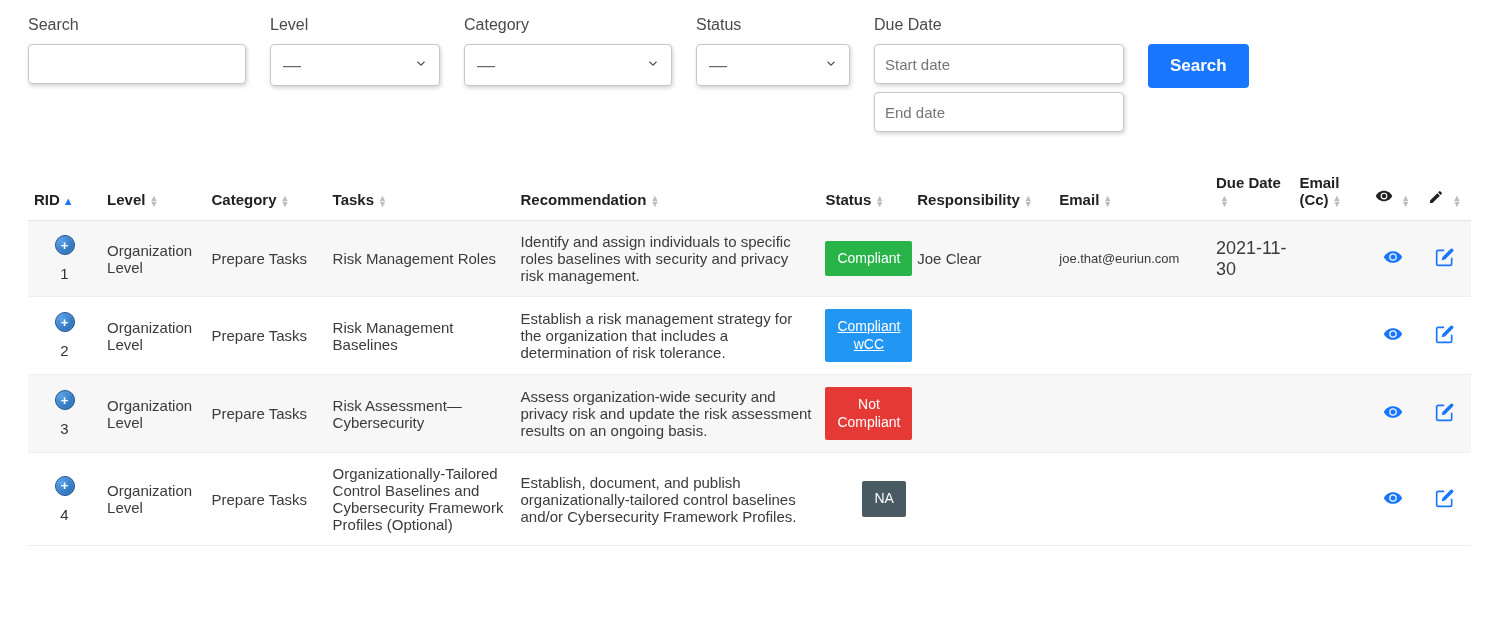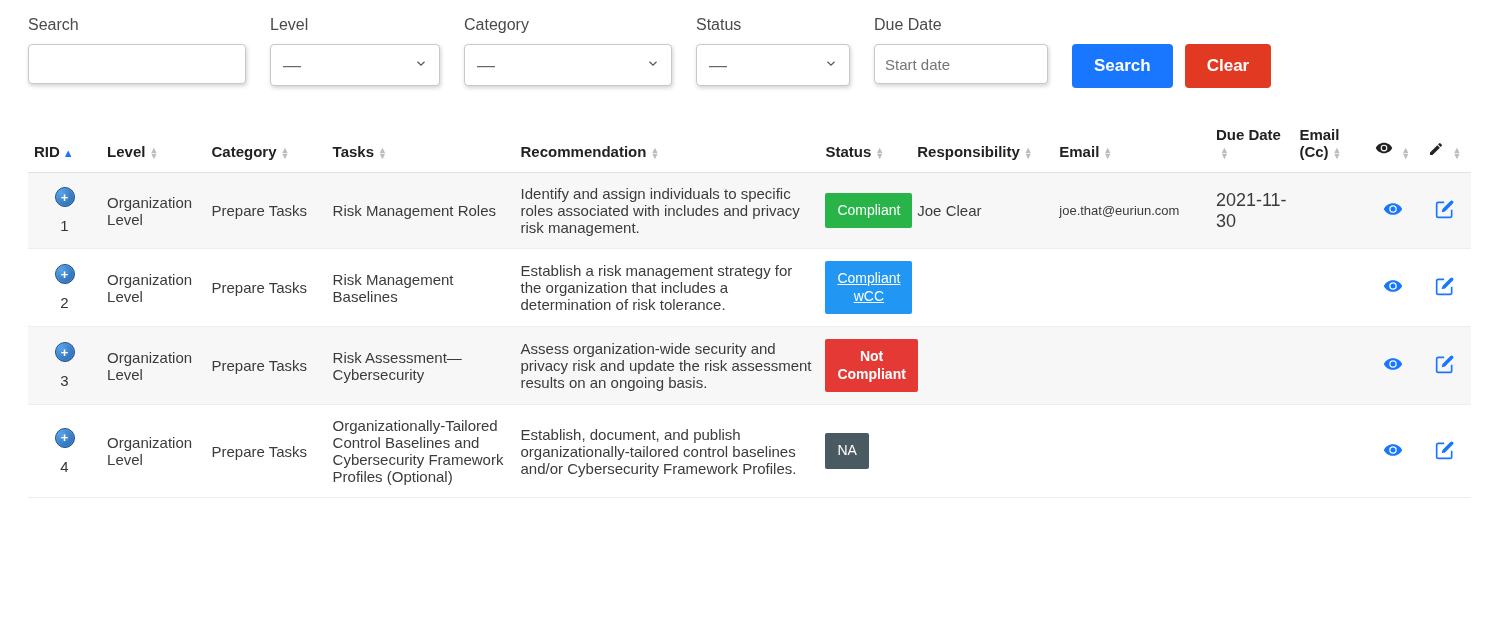--- a/index.html
+++ b/index.html
@@ -29,21 +29,21 @@
   .text-input, .date-input {
     height: 40px;
     border: 1px solid #c8c8c8;
     border-radius: 4px;
     padding: 0 10px;
     font-size: 15px;
     background: #fff;
     box-shadow: 1px 2px 4px rgba(0,0,0,0.18);
   }
   .text-input { width: 218px; }
-  .date-input { width: 174px; margin-bottom: 8px; color:#666;}
+  .date-input { width: 250px; margin-bottom: 8px; color:#666;}
   .select-wrap {
     position: relative;
     width: 170px;
     height: 42px;
   }
   .select-wrap.wide { width: 208px; }
   .select-wrap.med { width: 154px; }
   .fake-select {
     width: 100%; height: 100%;
     border: 1px solid #c8c8c8;
@@ -118,22 +118,22 @@
     display:inline-block;
     padding: 9px 12px;
     color:#fff;
     font-size:14px;
     border-radius:2px;
     text-align:center;
     line-height:1.25;
   }
   .badge-green { background:#29b44a; }
   .badge-blue  { background:#2196f3;text-decoration:underline; }
-  .badge-red   { background:#e53935;font-weight:bold; }
-  .badge-gray  { background:#4a5a63; }
+  .badge-red   { background:#e53935; }
+  .badge-gray  { background:#4a5a63;margin-left:37px; }
 
   .icon-btn { cursor:pointer; color:#1976ff; display:inline-flex; }
   .icon-btn svg { width:20px; height:20px; }
 
   .col-rid   { width:70px; }
   .col-level { width:100px; }
   .col-cat   { width:116px; }
   .col-task  { width:180px; }
   .col-rec   { width:292px; }
   .col-stat  { width:88px; }
@@ -192,25 +192,25 @@
         <svg width="14" height="14" viewBox="0 0 24 24" fill="none" stroke="#555" stroke-width="2">
             <polyline points="6 9 12 15 18 9"></polyline>
           </svg>
       </span>
     </div>
   </div>
 
   <div class="filter-group">
     <label class="filter-label">Due Date</label>
     <input class="date-input" type="text" placeholder="Start date" style="">
+    <input class="date-input" type="text" placeholder="End date" style="">
   </div>
 
   <div class="btn-row">
     <button class="btn btn-search">Search</button>
-    <button class="btn btn-clear">Clear</button>
   </div>
 </div>
 
 <table class="grid">
   <colgroup>
     <col class="col-rid">
       <col class="col-level">
       <col class="col-cat">
       <col class="col-task">
     <col class="col-rec">
@@ -284,21 +284,21 @@
           </span>
       </th>
     </tr>
   </thead>
   <tbody id="tbody">
       <tr>
         <td class="rid-cell"><span class="expand-btn">+</span><span class="rid-num">1</span></td>
         <td>Organization Level</td>
         <td>Prepare Tasks</td>
         <td>Risk Management Roles</td>
-        <td>Identify and assign individuals to specific roles associated with includes and privacy risk management.</td>
+        <td>Identify and assign individuals to specific roles baselines with security and privacy risk management.</td>
         <td><span class="badge badge-green">Compliant</span></td>
         <td>Joe Clear</td>
         <td style="font-size:13px;">joe.that@euriun.com</td>
         <td style="font-size:18px;">2021-11-30</td>
         <td></td>
         <td style="text-align:center"><span class="icon-btn">
             <svg viewBox="0 0 24 24" fill="currentColor">
               <path d="M12 5C7 5 2.7 8.1 1 12c1.7 3.9 6 7 11 7s9.3-3.1 11-7c-1.7-3.9-6-7-11-7zm0 11.5A4.5 4.5 0 1 1 16.5 12 4.5 4.5 0 0 1 12 16.5zM12 9a3 3 0 1 0 3 3 3 3 0 0 0-3-3z"></path>
             </svg>
           </span></td>

